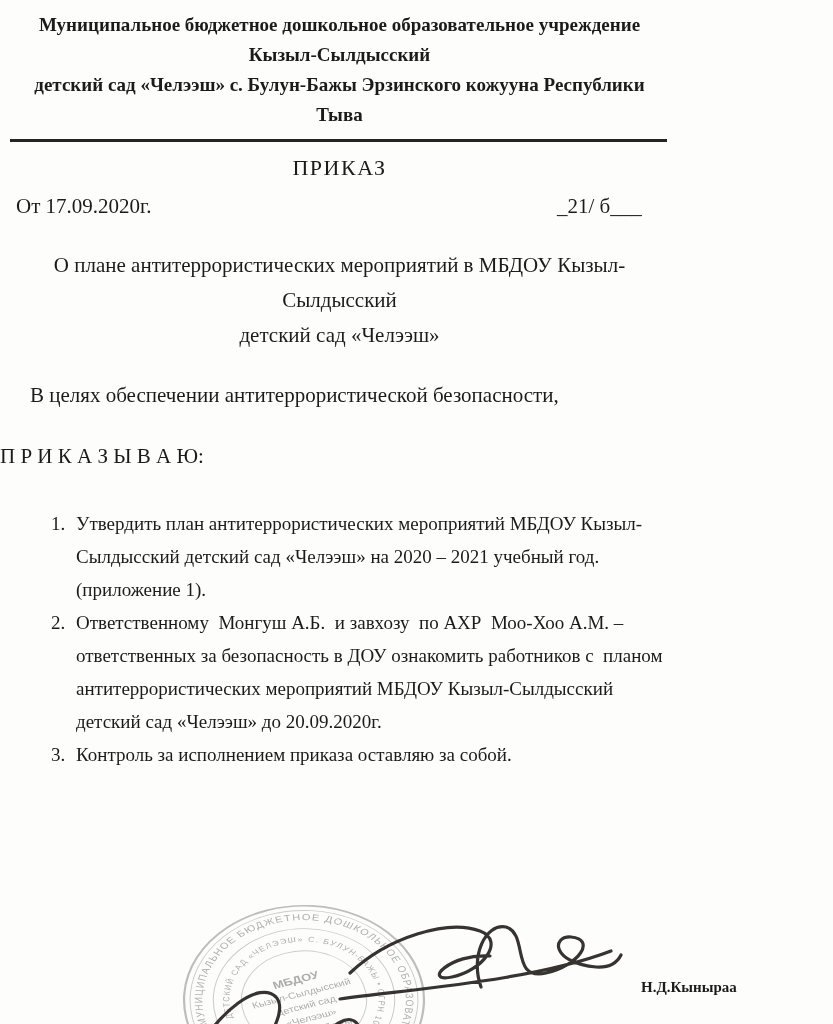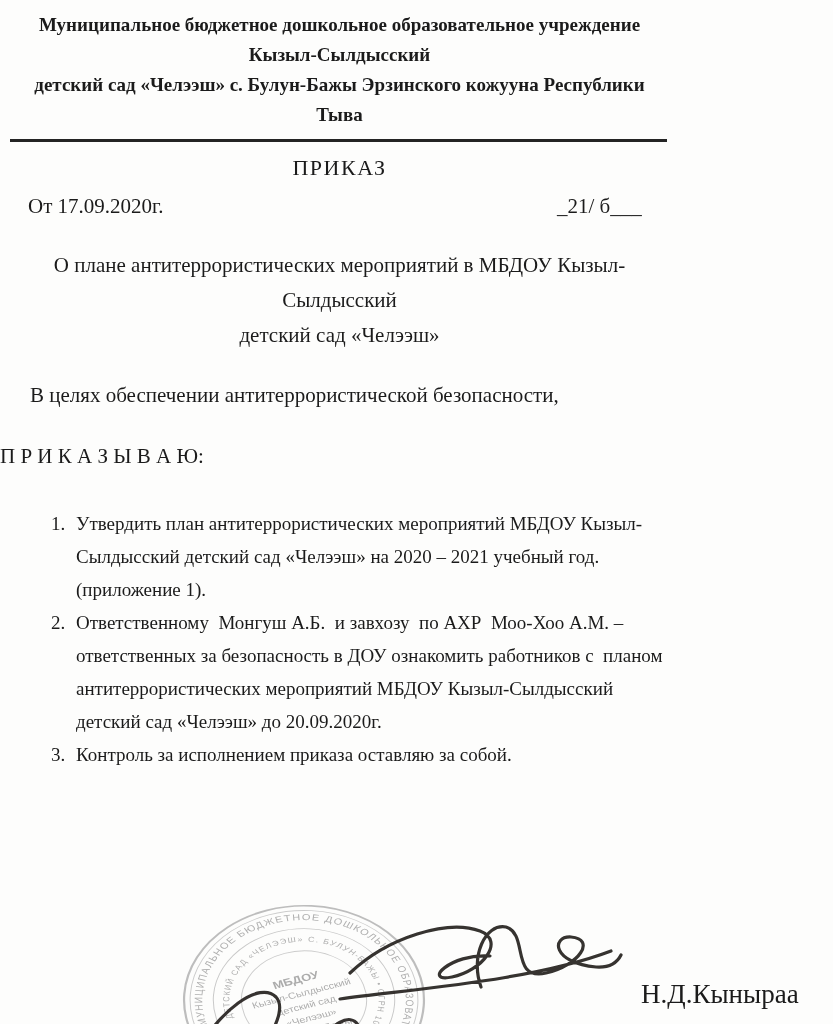--- a/index.html
+++ b/index.html
@@ -26,21 +26,21 @@
   }
   .doc-type {
     margin-top: 13px;
     text-align: center;
     font-size: 22px;
     letter-spacing: 1.5px;
   }
   .date-row {
     position: relative;
     margin-top: 13px;
-    padding-left: 28px;
+    padding-left: 16px;
     font-size: 21px;
     height: 28px;
   }
   .order-number { position: absolute; left: 557px; top: 0; }
 
   .subject {
     margin-top: 26px;
     text-align: center;
     font-size: 21px;
     line-height: 35px;
@@ -66,21 +66,22 @@
   }
   ol.items li { padding-left: 6px; white-space: pre-wrap; }
 
   .sign-area { position: relative; margin-top: 112px; height: 230px; }
   .sign-role {
     position: absolute; left: 12px; top: 96px;
     font-size: 21px; white-space: pre-wrap;
   }
   .sign-name {
     position: absolute; left: 641px; top: 96px;
-    font-size: 27px;
+    font-size: 15px;
+    font-weight: bold;
   }
   .stamp-svg { position: absolute; left: 178px; top: 18px; opacity: 0.85; }
   .ink-svg { position: absolute; left: 150px; top: 28px; }
 
   .stamp-ring-text { fill: #a2a2a2; font-size: 11px; letter-spacing: 1.2px; font-family: "Liberation Sans", sans-serif; }
   .stamp-center-text { fill: #9e9e9e; font-family: "Liberation Sans", sans-serif; }
 </style>
 </head>
 <body>
 

